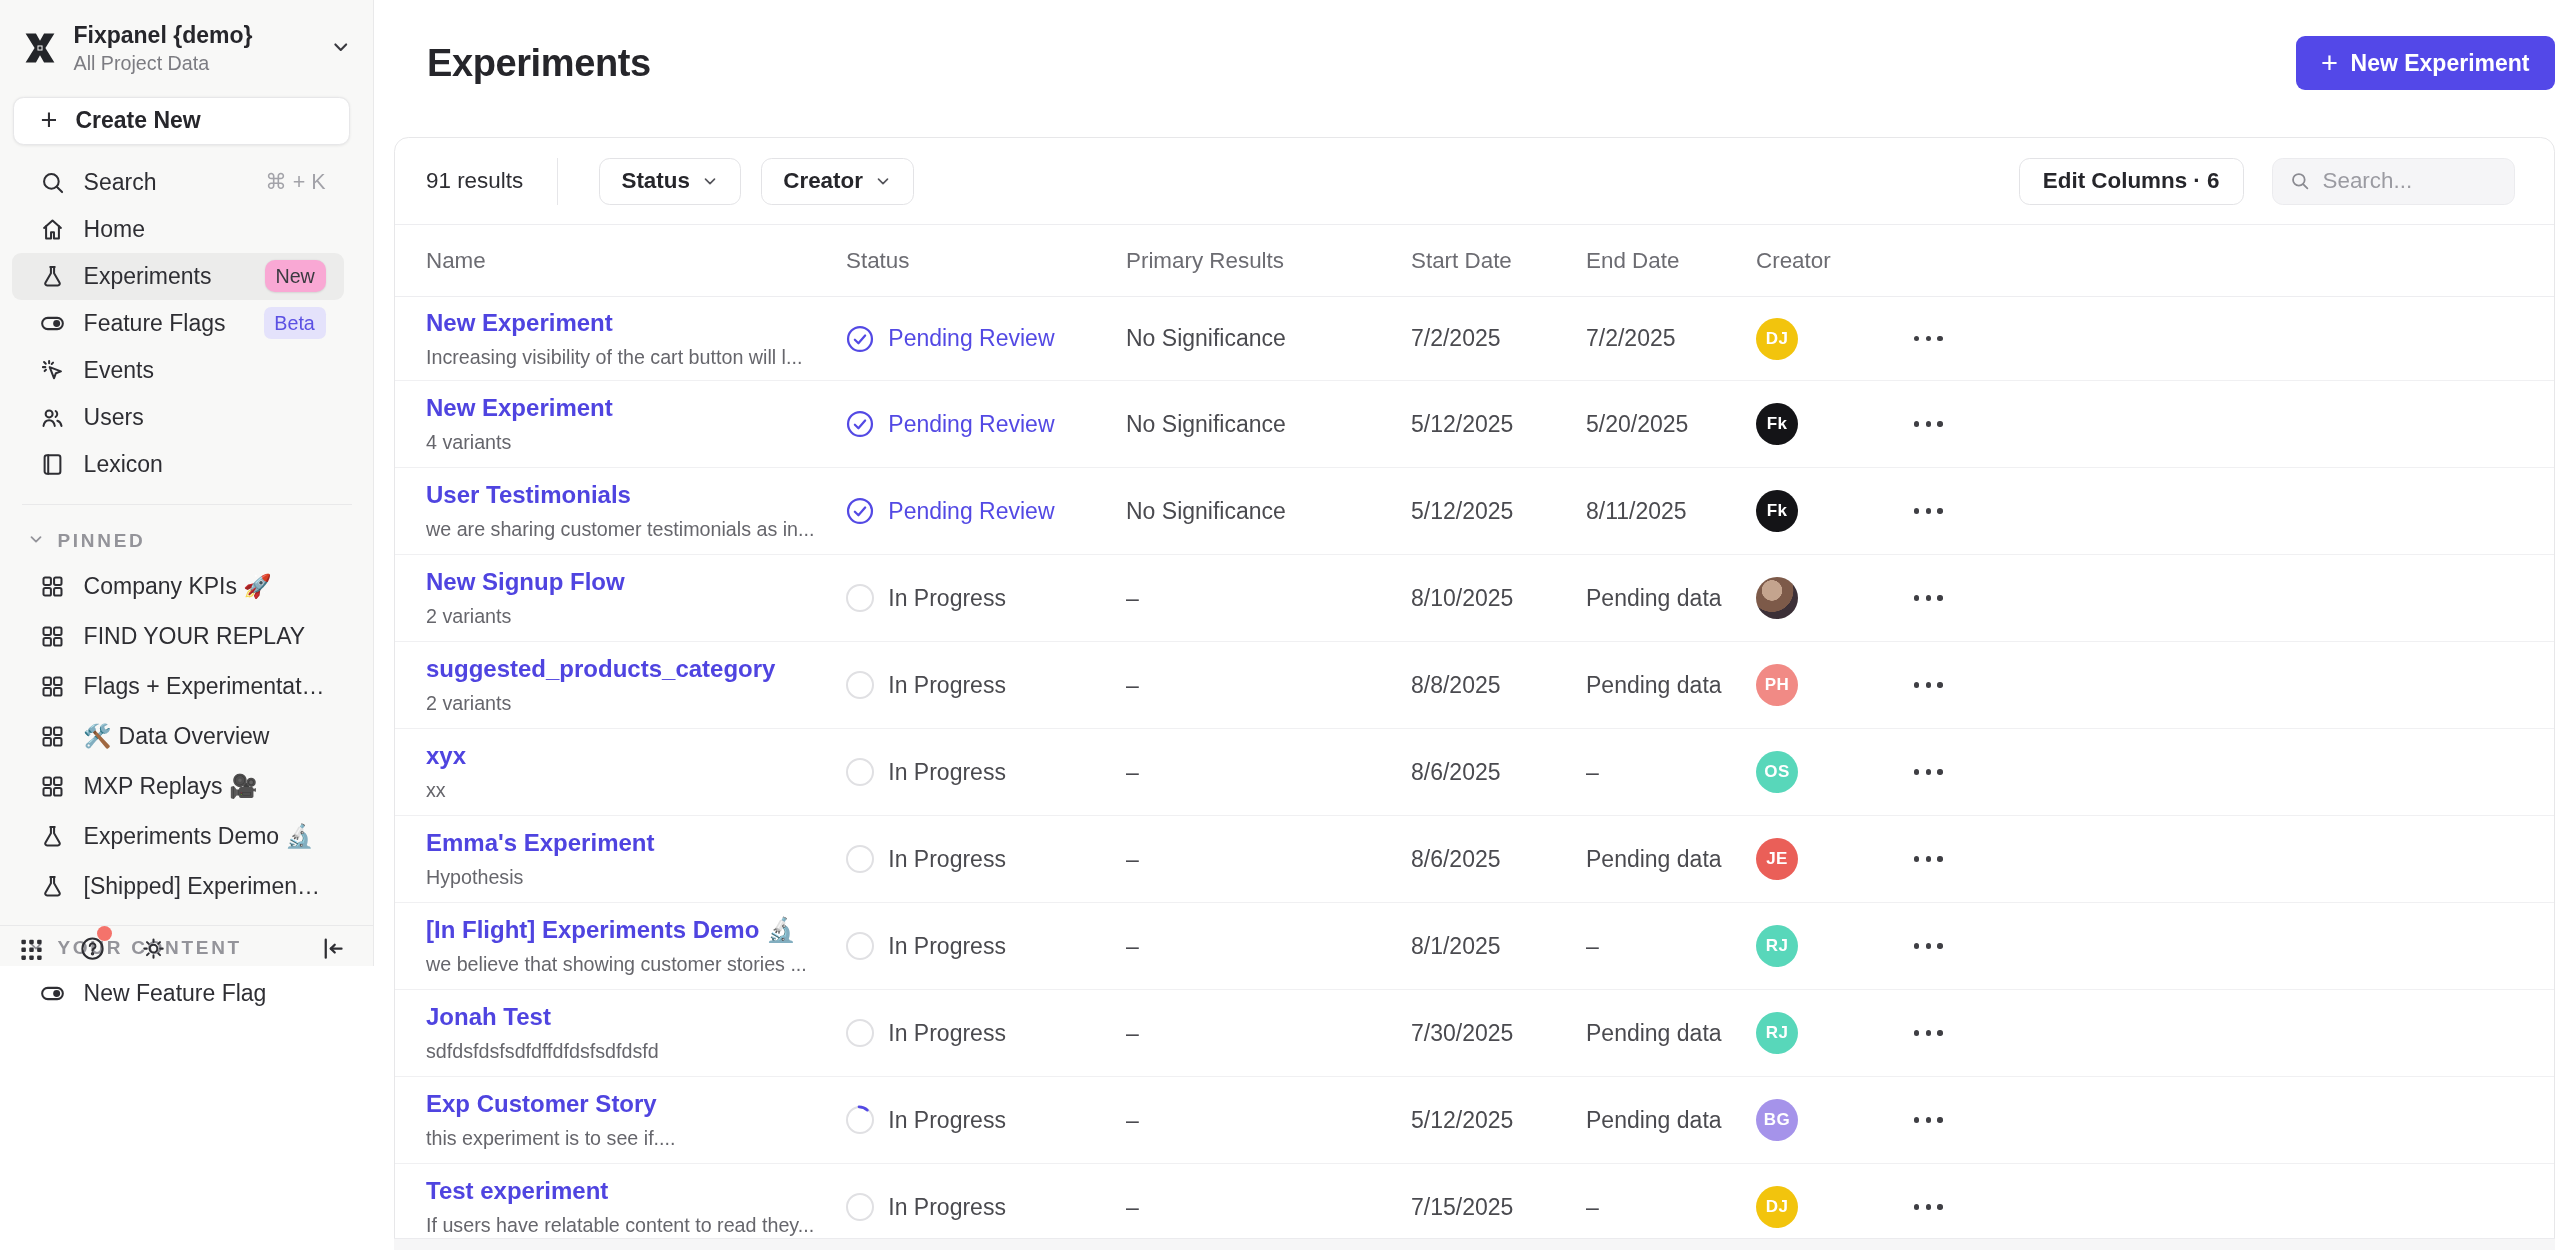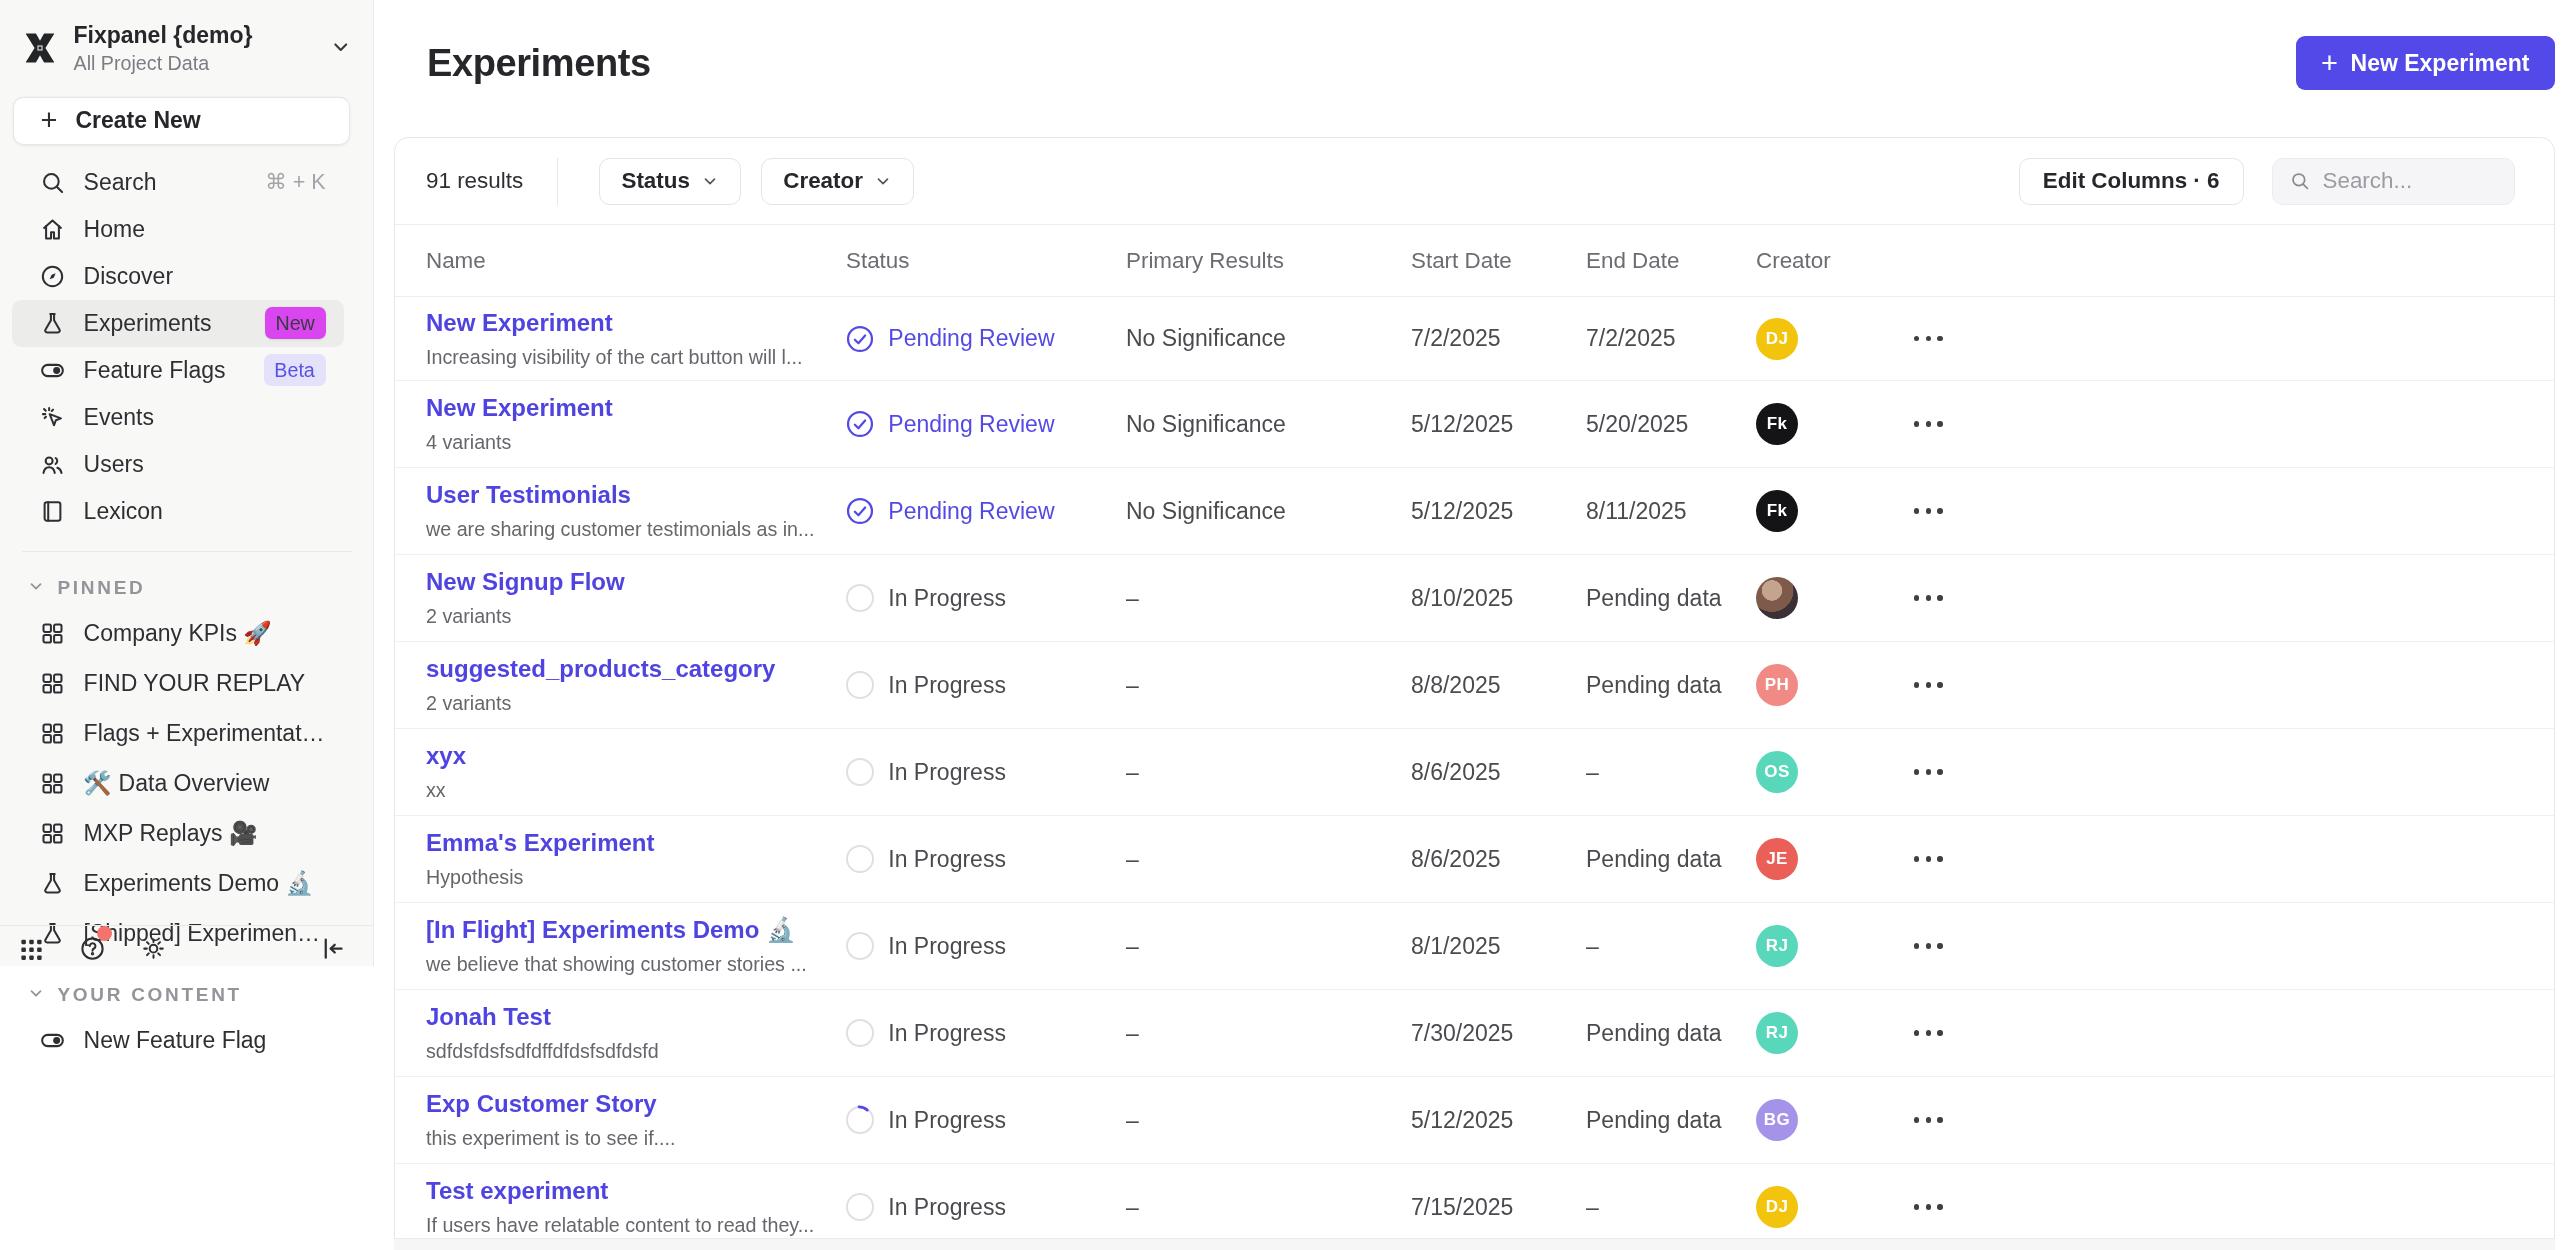--- a/index.html
+++ b/index.html
@@ -24,21 +24,21 @@
 
   .nav { display:flex; flex-direction:column; }
   .nav-item { height:47px; display:flex; align-items:center; gap:18px; padding:0 18px 0 27px;
               margin:0 29.5px 0 11.6px; border-radius:9px; cursor:pointer; font-size:23px; color:#2e2e33; }
   .nav-item.active { background:#ececeb; }
   .nicon { width:27px; height:27px; flex:0 0 auto; display:flex; align-items:center; justify-content:center; color:#2e2e33; }
   .nicon svg { width:27px; height:27px; }
   .nlabel { flex:1 1 auto; white-space:nowrap; overflow:hidden; text-overflow:ellipsis; }
   .shortcut { font-size:21.5px; color:#a3a3a9; }
   .badge { font-size:19.7px; border-radius:7.2px; padding:4.5px 10.7px; }
-  .badge.white { background:#d946ef; color:#3a3a40; box-shadow:0 0.9px 1.8px rgba(0,0,0,.10); }
+  .badge.white { background:#f9a8d4; color:#3a3a40; box-shadow:0 0.9px 1.8px rgba(0,0,0,.10);border-radius:10px; }
   .badge.purple { background:#e4e2fb; color:#5b50e3; }
 
   .sect-divider { border-top:0.9px solid #e9e9ea; margin:16px 21.5px 0 21.5px; }
   .sect-head { display:flex; align-items:center; gap:12.5px; padding:25px 0 9px 27px;
                font-size:19px; font-weight:700; letter-spacing:2.7px; color:#94949a; }
   .sect-head svg { width:18px; height:18px; }
   .sect-items .nav-item { height:50px; }
 
   .side-bottom { position:absolute; left:0; bottom:0; width:100%; height:41px; border-top:0.9px solid #e9e9ea;
                  display:flex; align-items:center; padding:0 25px 0 18px; gap:32px; }
@@ -141,29 +141,20 @@
         <span class="shortcut">⌘ + K</span>
       </div>
       <div class="nav-item">
         <span class="nicon">
           <svg viewBox="0 0 24 24" fill="none" stroke="currentColor" stroke-width="1.8" stroke-linecap="round" stroke-linejoin="round">
             <path d="M4.5 10.6L12 4l7.5 6.6"></path>
             <path d="M6.3 9.2V20h4.4v-5.6h2.6V20h4.4V9.2"></path>
           </svg>
         </span>
         <span class="nlabel">Home</span>
-      </div>
-      <div class="nav-item">
-        <span class="nicon">
-          <svg viewBox="0 0 24 24" fill="none" stroke="currentColor" stroke-width="1.8" stroke-linecap="round" stroke-linejoin="round">
-            <circle cx="12" cy="12" r="8.6"></circle>
-            <path d="M14.8 9.2l-1.7 4-3.6 1.2 1.7-4z" fill="currentColor" stroke="none"></path>
-          </svg>
-        </span>
-        <span class="nlabel">Discover</span>
       </div>
       <div class="nav-item active">
         <span class="nicon">
           <svg viewBox="0 0 24 24" fill="none" stroke="currentColor" stroke-width="1.8" stroke-linecap="round" stroke-linejoin="round">
             <path d="M10 3.5h4M10.6 3.5v5.6l-4.9 8.4A1.7 1.7 0 0 0 7.2 20h9.6a1.7 1.7 0 0 0 1.5-2.5l-4.9-8.4V3.5"></path>
           </svg>
         </span>
         <span class="nlabel">Experiments</span>
         <span class="badge white">New</span>
       </div>

